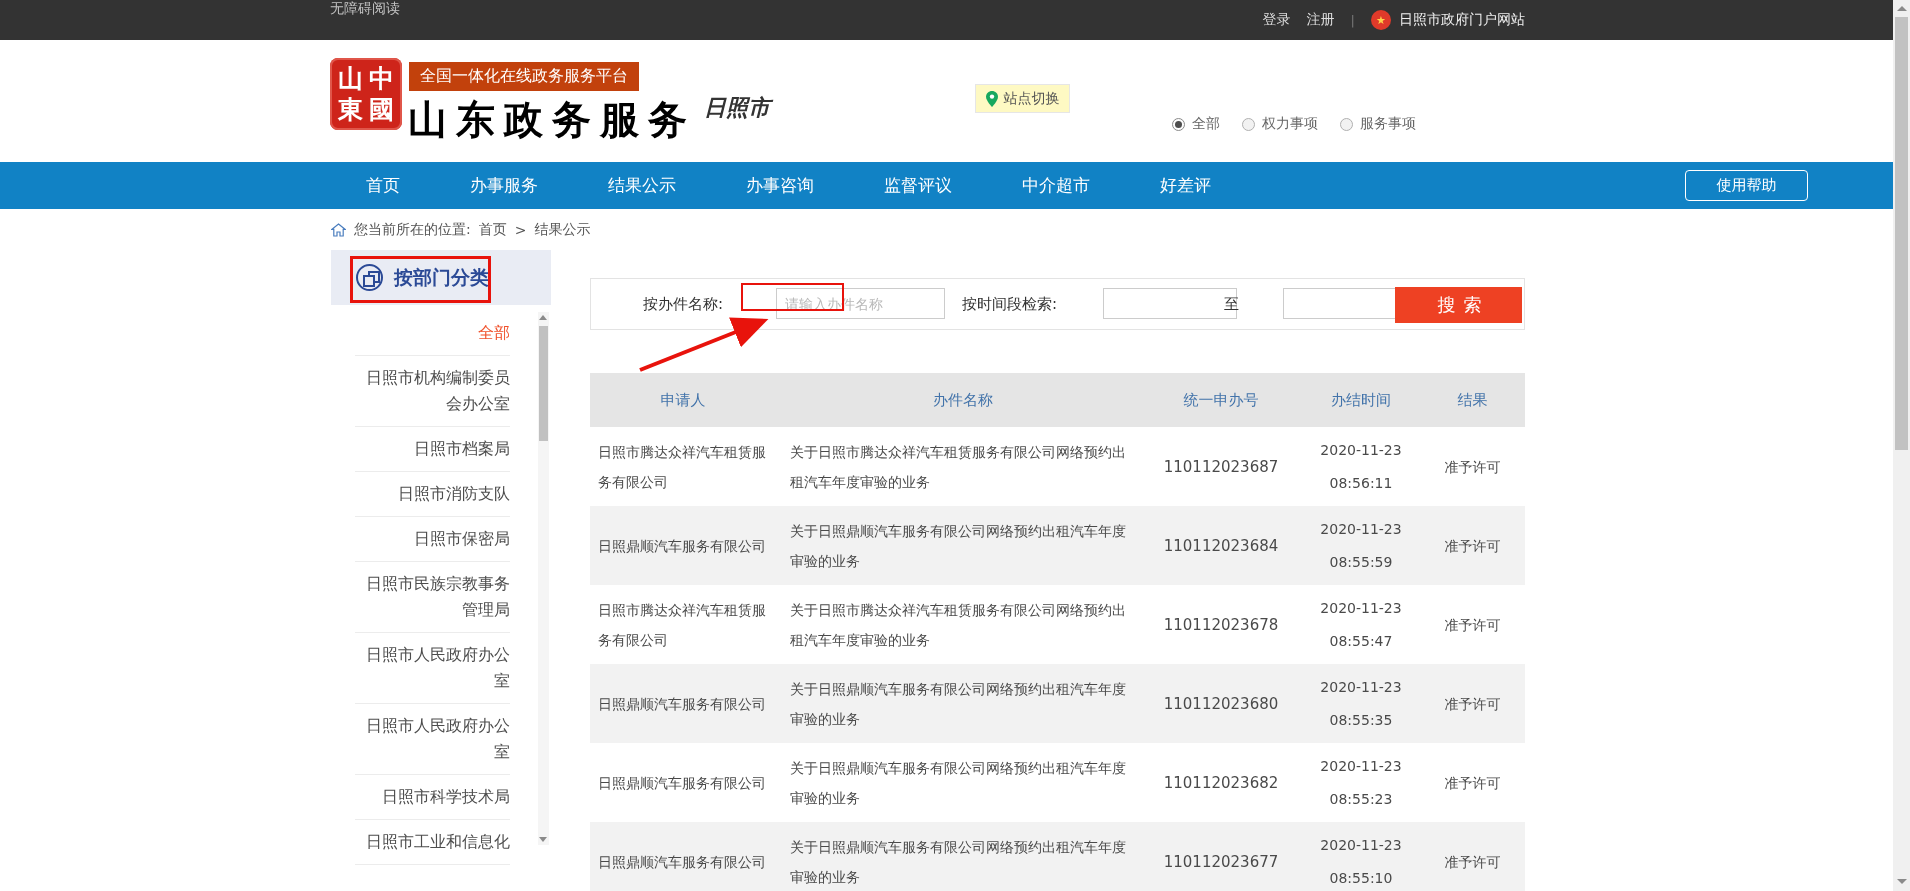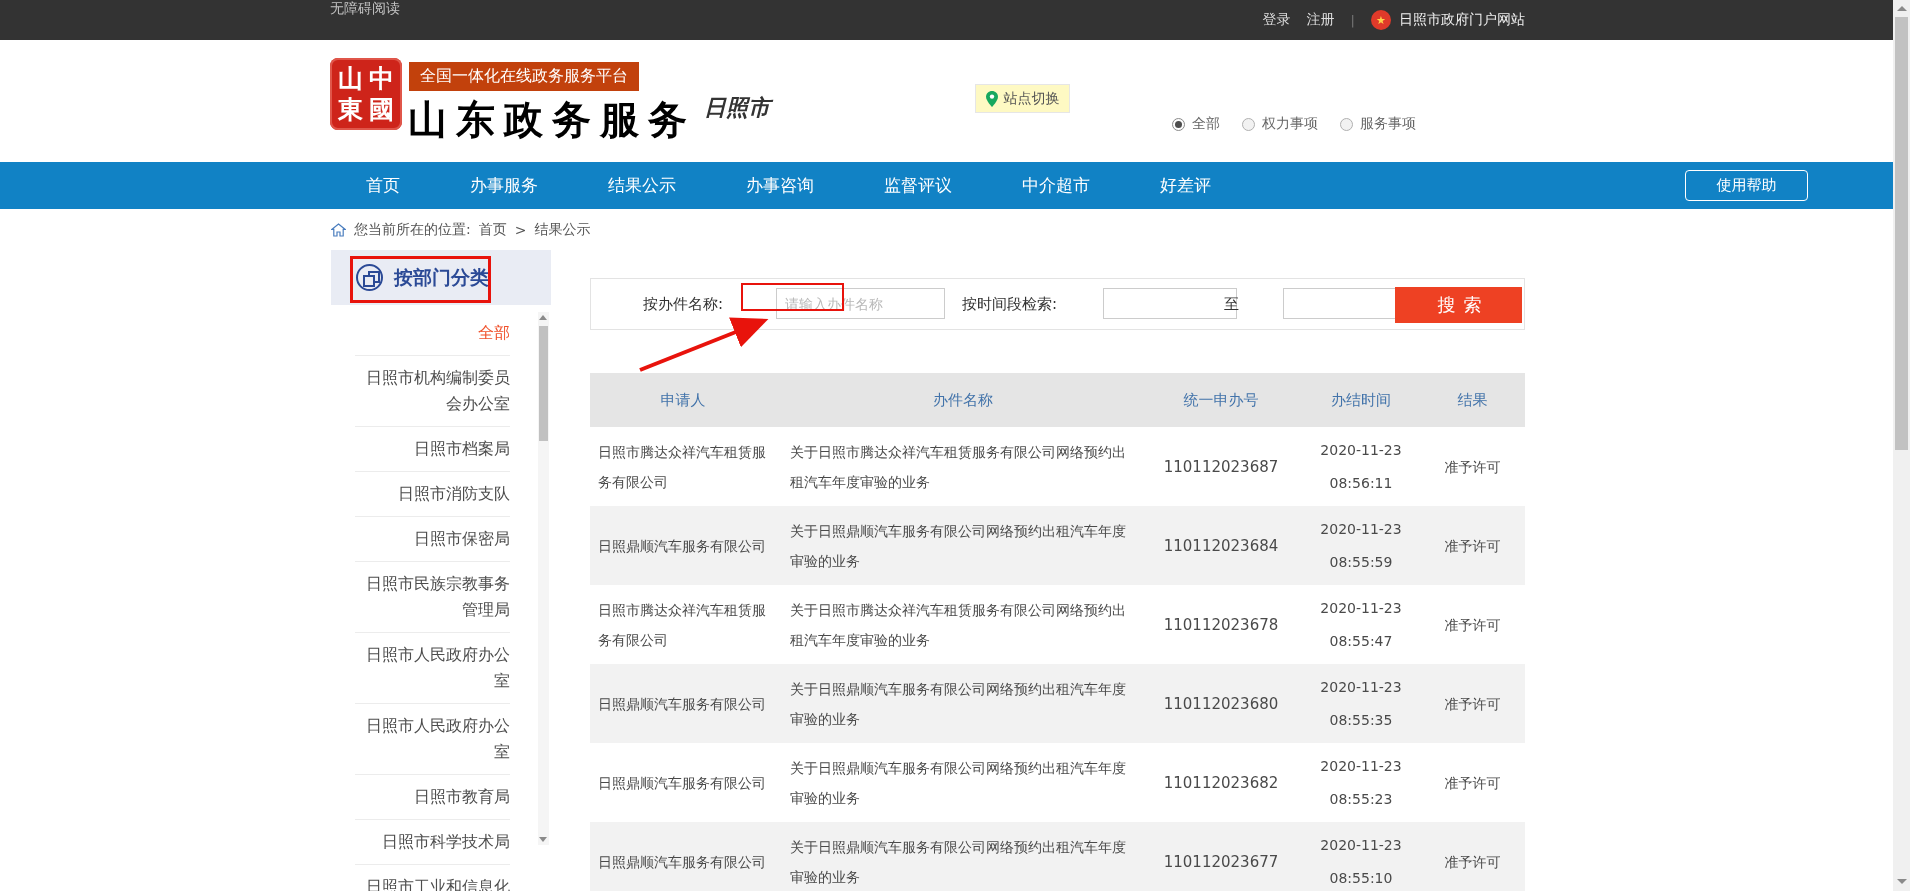--- a/index.html
+++ b/index.html
@@ -184,21 +184,20 @@
     </div>
     <ul id="side-list">
         <li class="side-item active">全部</li>
         <li class="side-item">日照市机构编制委员会办公室</li>
         <li class="side-item">日照市档案局</li>
         <li class="side-item">日照市消防支队</li>
         <li class="side-item">日照市保密局</li>
         <li class="side-item">日照市民族宗教事务管理局</li>
         <li class="side-item">日照市人民政府办公室</li>
         <li class="side-item">日照市人民政府办公室</li>
-        <li class="side-item">日照市教育局</li>
         <li class="side-item">日照市科学技术局</li>
         <li class="side-item">日照市工业和信息化</li>
       </ul>
     <div class="side-scroll">
       <div class="ss-up">
           <div class="tri-up"></div>
         </div>
       <div class="ss-thumb"></div>
       <div class="ss-down">
           <div class="tri-down"></div>

